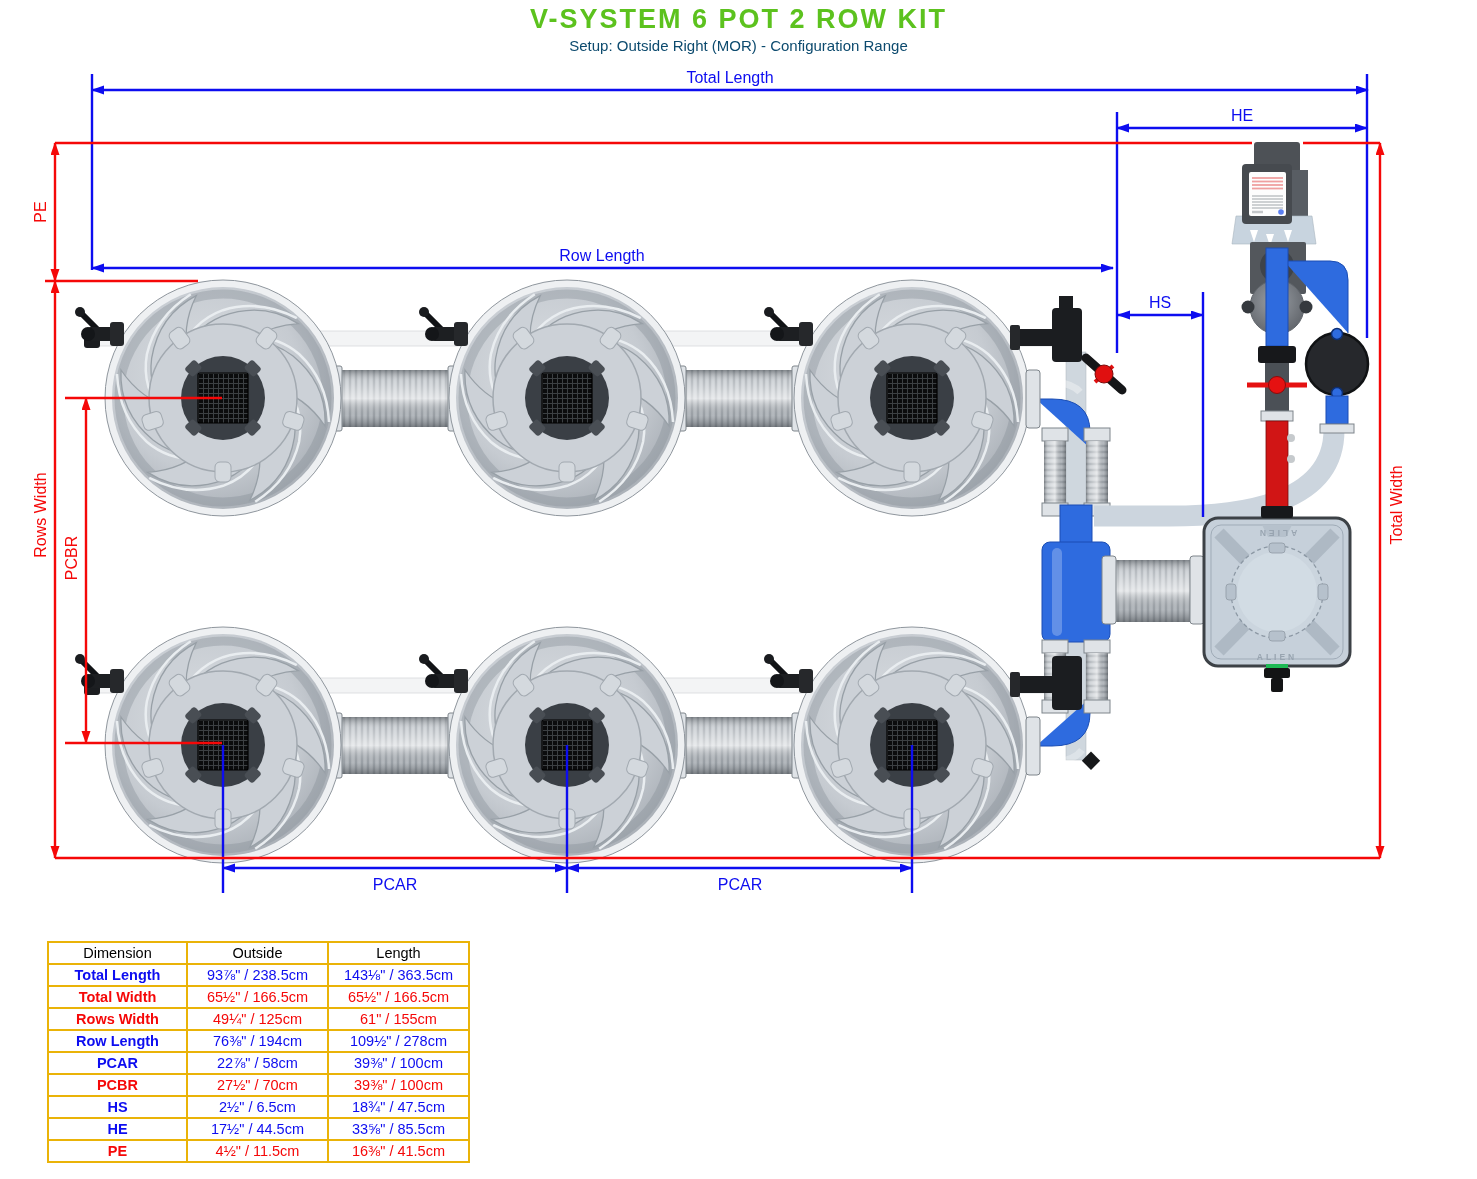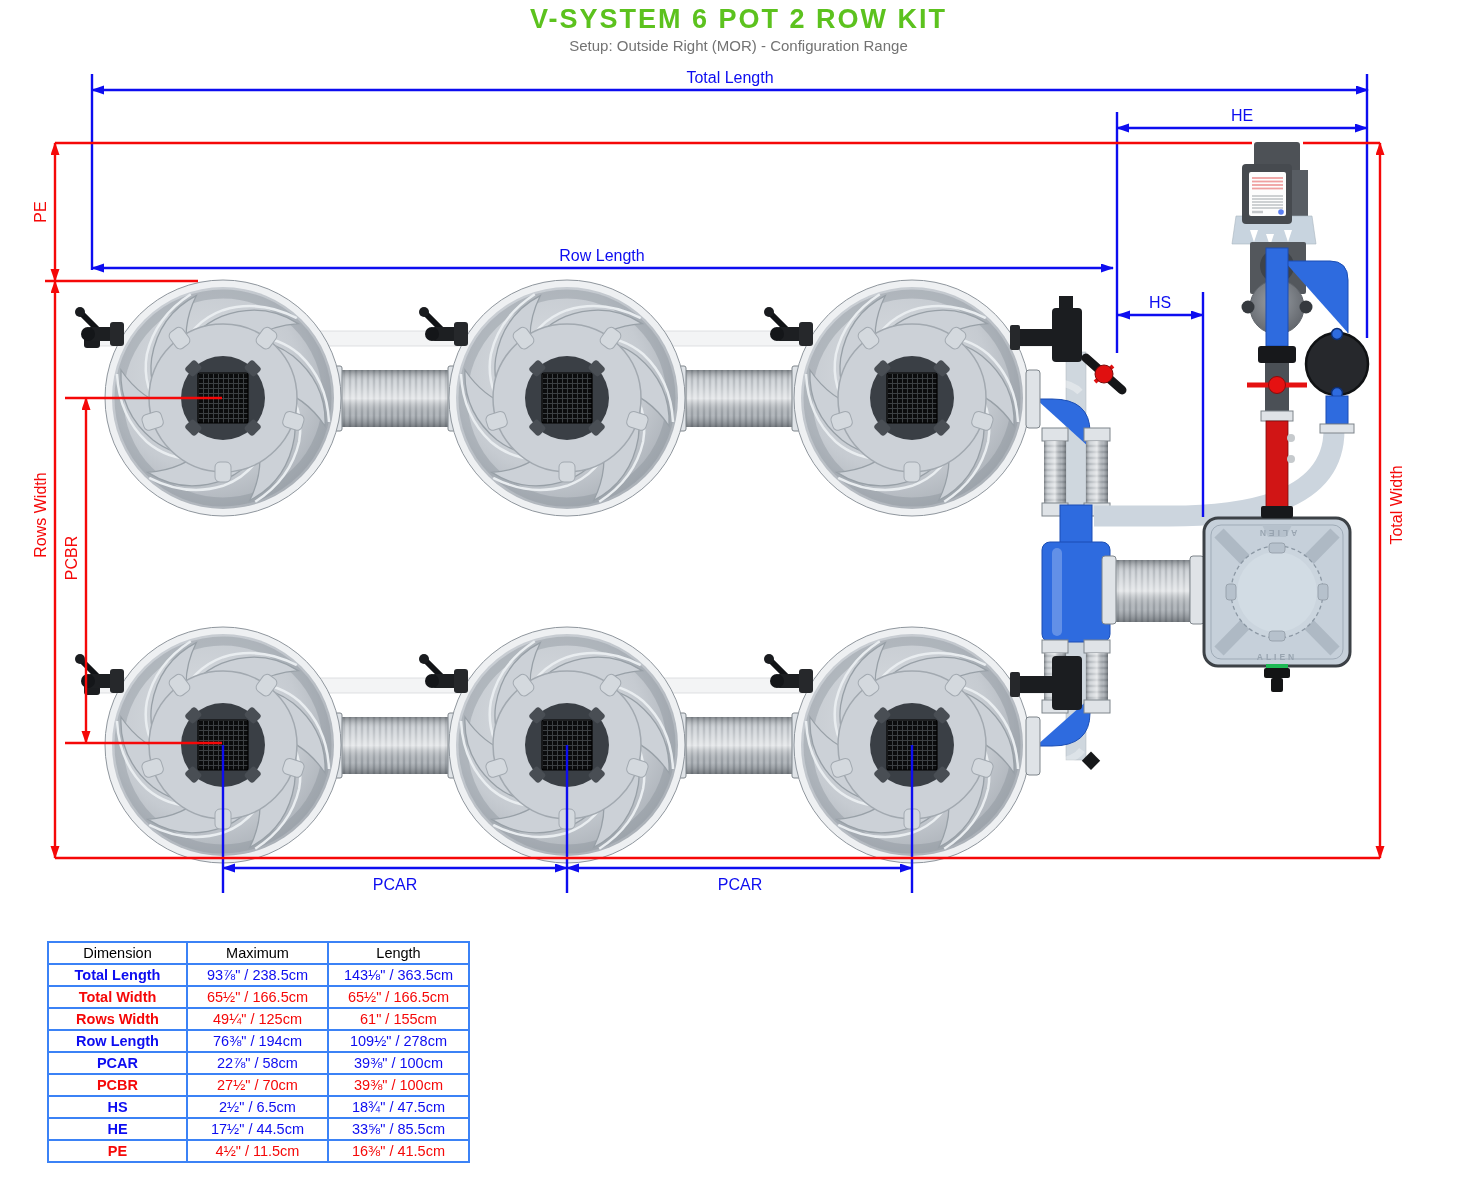--- a/index.html
+++ b/index.html
@@ -1,32 +1,32 @@
 <!DOCTYPE html>
 <html><head>
 <meta charset="utf-8">
 <style>
   html,body{margin:0;padding:0;background:#fff;}
   .page{position:relative;width:1477px;height:1179px;background:#fff;
         font-family:"Liberation Sans",sans-serif;overflow:hidden;}
   .hdr{position:absolute;top:4px;left:0;width:100%;text-align:center;}
   .hdr h1{margin:0;font-size:27px;font-weight:bold;letter-spacing:2px;
           color:var(--title_green,#5cc21e);}
-  .hdr p{margin:2px 0 8px 0;font-size:15px;color:#737373;}
+  .hdr p{margin:2px 0 8px 0;font-size:15px;color:#0c4a6e;}
   svg text{font-family:"Liberation Sans",sans-serif;}
   .dl{stroke:var(--dim_blue,#0a0af0);stroke-width:2.4;fill:none;}
   .rl{stroke:var(--dim_red,#f50808);stroke-width:2.4;fill:none;}
   .lb{fill:var(--dim_blue,#0a0af0);font-size:16px;}
   .lr{fill:var(--dim_red,#f50808);font-size:16px;}
   .col{fill:#dfe3e7;stroke:#7e858b;stroke-width:1;}
   .blk{fill:#1b1d20;}
   .blu{fill:#2e6bdf;stroke:#1a4db4;stroke-width:1;}
   table.dim{position:absolute;left:47px;top:941px;border-collapse:collapse;
             font-size:14.5px;text-align:center;}
-  table.dim th,table.dim td{border:2px solid #3b82f6;padding:0 6px;height:20px;
+  table.dim th,table.dim td{border:2px solid #eab308;padding:0 6px;height:20px;
             white-space:nowrap;}
   table.dim th{font-weight:normal;width:125px;}
   table.dim th+th{width:127px;}
   td.lbl{font-weight:bold;}
   .blue{color:var(--dim_blue,#0a0adf);}
   .red{color:var(--dim_red,#e80c0c);}
 </style>
 </head>
 <body style="--title_green: #5cc21e; --dim_blue: #0d0df0; --dim_red: #f50808;">
 
@@ -362,21 +362,21 @@
         <line class="rl" x1="86" y1="398" x2="86" y2="743" marker-start="url(#aR)" marker-end="url(#aR)"></line>
         <text class="lr" x="77" y="558" text-anchor="middle" transform="rotate(-90 77 558)">PCBR</text>
       </g>
     </g>
   </svg>
 
   <table class="dim">
     <thead>
       <tr>
         <th>Dimension</th>
-        <th>Maximum</th>
+        <th>Outside</th>
         <th>Length</th>
       </tr>
     </thead>
     <tbody>
         <tr>
           <td class="blue lbl">Total Length</td>
           <td class="blue">93⅞" / 238.5cm</td>
           <td class="blue">143⅛" / 363.5cm</td>
         </tr>
         <tr>

